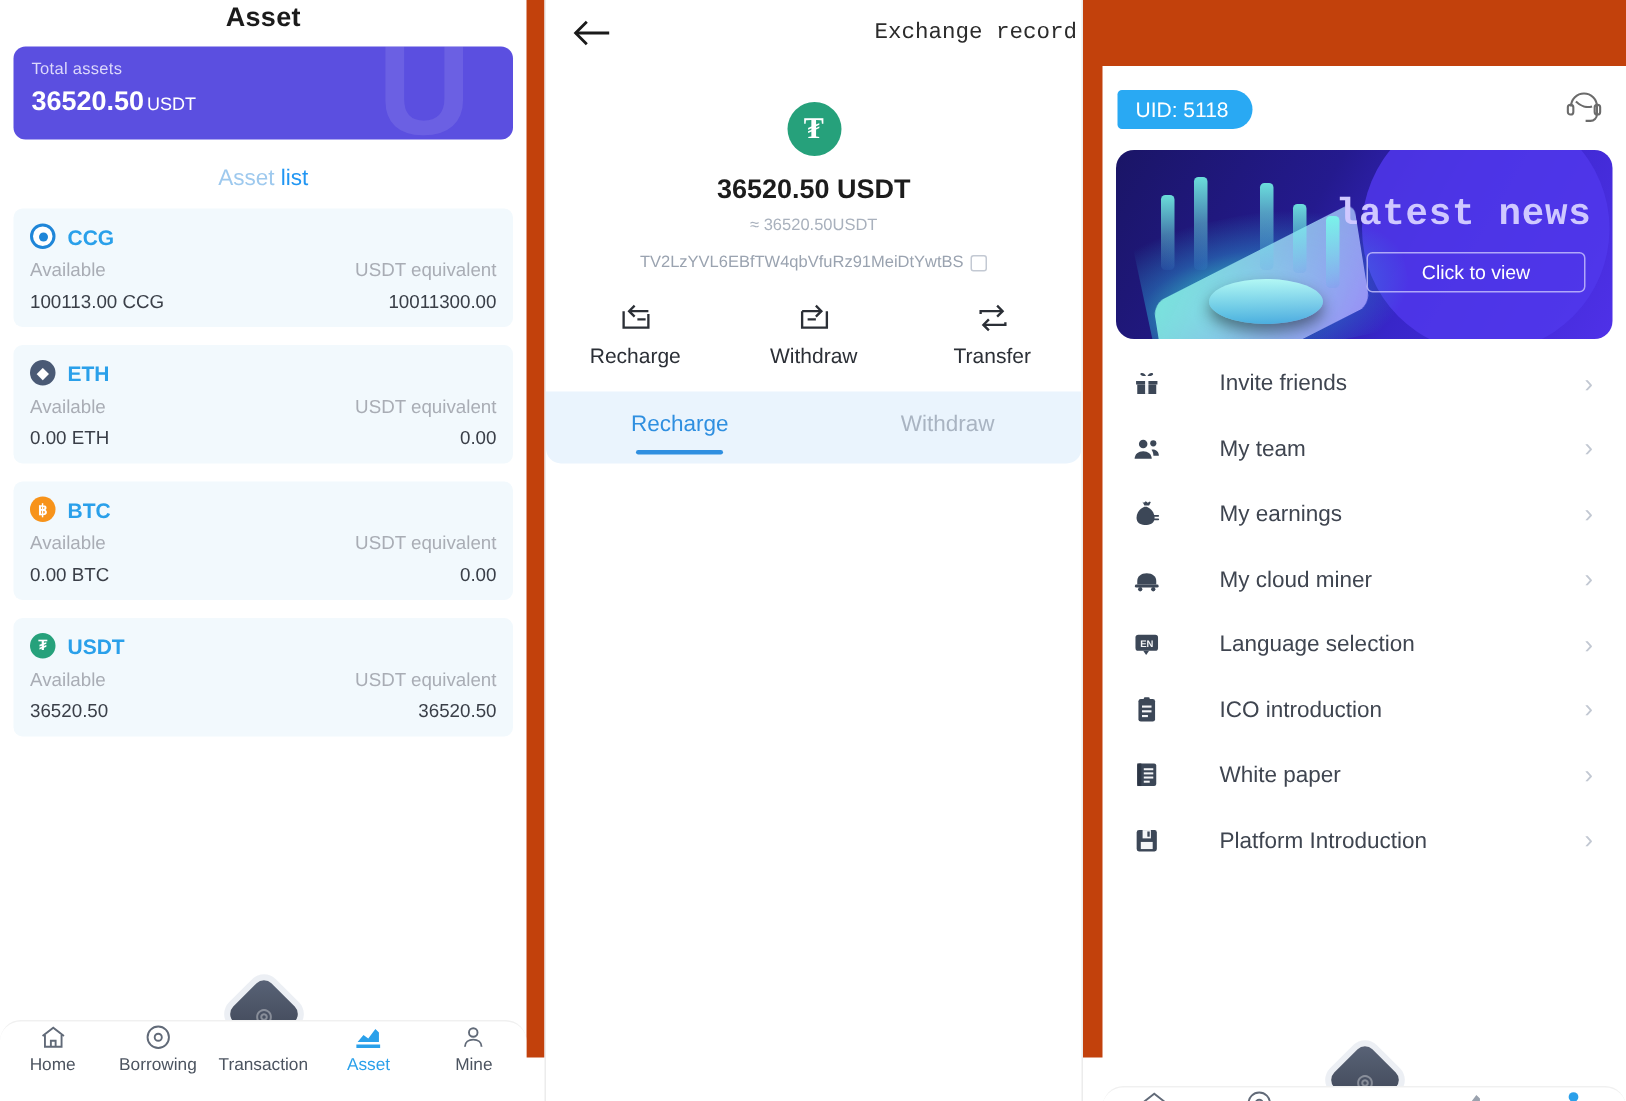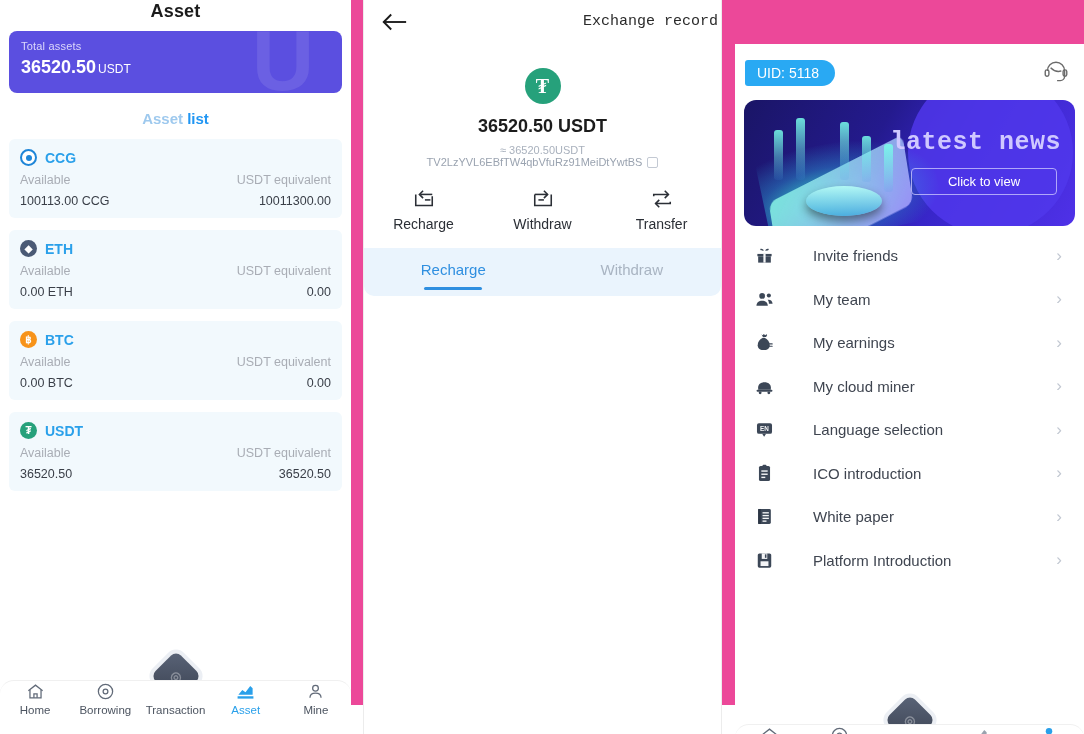--- a/index.html
+++ b/index.html
@@ -2,21 +2,21 @@
 <html><head>
 <meta charset="utf-8">
 <style>
   * { box-sizing: border-box; margin: 0; padding: 0; }
   html, body {
     width: 1084px; height: 734px;
     background: #ffffff;
     font-family: "Liberation Sans", sans-serif;
     overflow: hidden;
   }
-  .stage { position: relative; width: 1084px; height: 705px; background: #ec4899; }
+  .stage { position: relative; width: 1084px; height: 705px; background: #c2410c; }
 
   
   .panel { position: absolute; top: 0; height: 734px; background: #ffffff;
            overflow: hidden; }
   .panel-left   { left: 0;    width: 351px; }
   .panel-mid    { left: 363px; width: 359px; border-left: 1px solid #ececec;
                   border-right: 1px solid #ececec; }
   .panel-right  { left: 735px; width: 349px; margin-top: 44px; }
 
   
@@ -30,21 +30,21 @@
   }
   .total-card .u-mark {
     position: absolute; right: 28px; top: -14px; font-size: 86px; font-weight: bold;
     color: rgba(255,255,255,0.10); line-height: 1; font-family: "Liberation Sans", sans-serif;
   }
   .total-label { font-size: 11px; color: #dcd8fb; letter-spacing:.2px; }
   .total-value { margin-top: 5px; font-size: 18px; font-weight: bold; }
   .total-value .unit { font-size: 12px; font-weight: normal; margin-left: 2px; }
 
   .asset-list-head {
-    text-align: center; margin-top: 17px; font-size: 15px; font-weight: bold;
+    text-align: center; margin-top: 17px; font-size: 15px; font-weight: normal;
   }
   .asset-list-head .w1 { color: #9ec9ee; }
   .asset-list-head .w2 { color: #2196f3; }
 
   .coin-card {
     margin: 12px 9px 0 9px; background: #f2f9fd; border-radius: 6px;
     padding: 10px 11px 10px 11px;
   }
   .coin-head { display: flex; align-items: center; gap: 8px; }
   .coin-ico { width: 17px; height: 17px; border-radius: 50%; flex: 0 0 auto;
@@ -86,21 +86,21 @@
   .mid-head { position: relative; height: 46px; }
   .back-arrow { position: absolute; left: 16px; top: 11px; width: 28px; height: 22px; }
   .mid-title { position: absolute; right: 3px; top: 13px; font-size: 15px; color: #2b2b2b; font-family: Liberation Mono, monospace; }
   .usdt-big-ico {
     width: 36px; height: 36px; border-radius: 50%; background: #26a17b;
     margin: 22px auto 0 auto; display:flex; align-items:center; justify-content:center;
     color:#fff; font-size: 20px; font-weight: bold; font-family:"Liberation Serif", serif;
   }
   .mid-amount { text-align:center; margin-top: 12px; font-size: 18px; font-weight: bold; color:#1c1c1c; }
   .mid-approx { text-align:center; margin-top: 7px; font-size: 11px; color: #a9b1bd; }
-  .mid-addr { text-align:center; font-size: 11px; color:#9aa3b0;
+  .mid-addr { text-align:center; margin-top: 13px; font-size: 11px; color:#9aa3b0;
               display:flex; align-items:center; justify-content:center; gap:5px; }
   .copy-ico { width: 11px; height: 11px; border: 1.5px solid #c3c9d3; border-radius: 2px; display:inline-block; }
 
   .actions { display: flex; margin-top: 18px; }
   .action { flex: 1; text-align: center; }
   .action .ai { height: 26px; display:flex; align-items:center; justify-content:center; }
   .action .al { display:block; font-size: 14px; color: #2b2f36; margin-top: 4px; }
 
   .tabstrip {
     margin-top: 16px; height: 48px; background: #eaf4fd;

